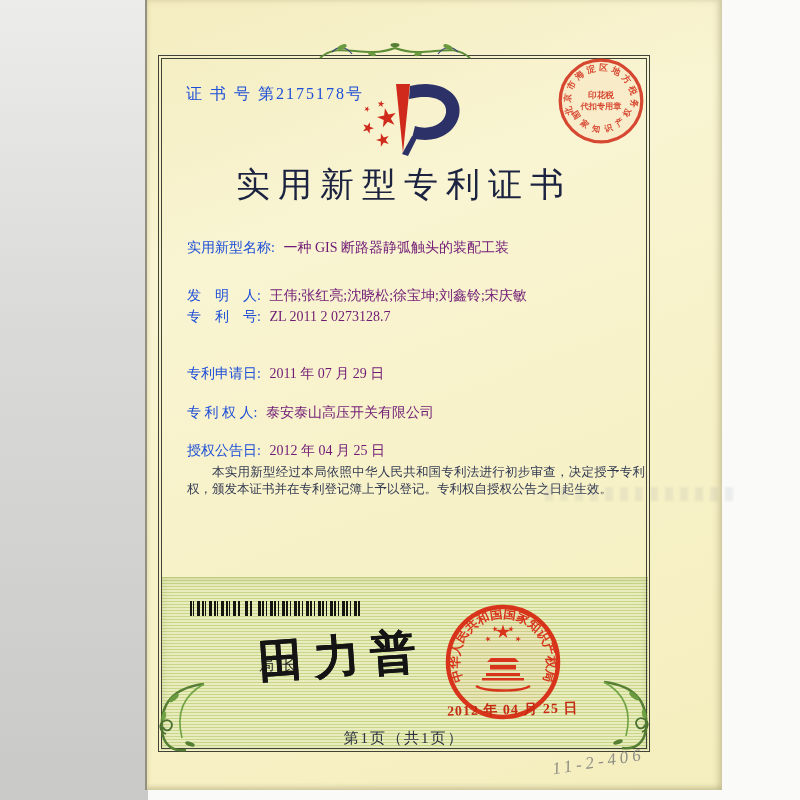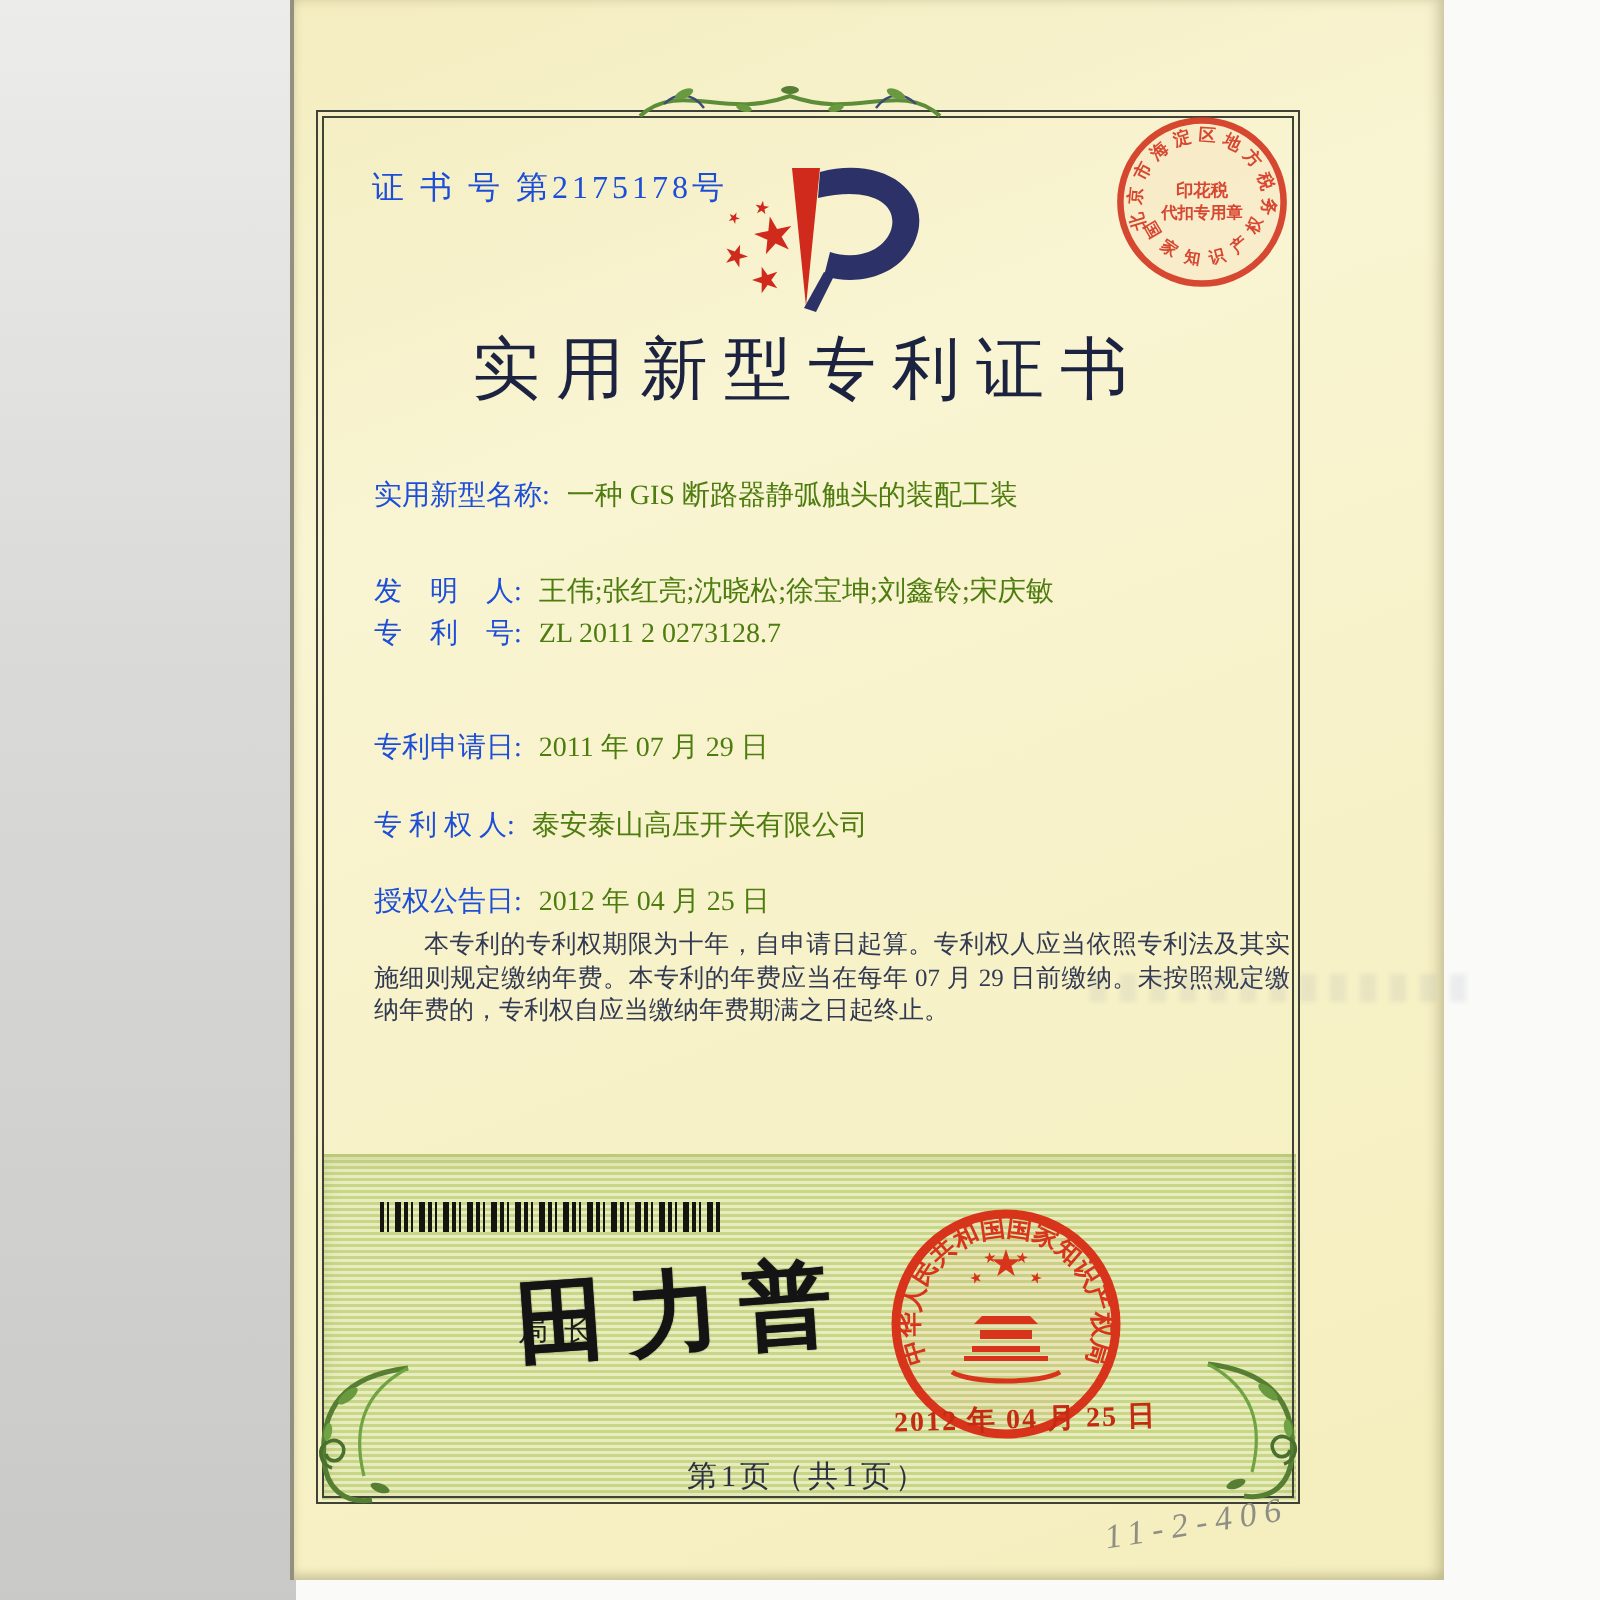--- a/index.html
+++ b/index.html
@@ -20,21 +20,21 @@
     box-shadow:inset 0 2px 8px rgba(150,160,80,.35);}
   
   #frame{left:158px;top:55px;width:492px;height:697px;
     border:4px double #3f4236;box-sizing:border-box;}
   #cert-no{left:186px;top:84px;font-size:16px;color:#1d4ed8;letter-spacing:2px;}
   #logo{left:342px;top:76px;}
   #title{left:158px;top:162px;width:492px;text-align:center;
     font-size:34px;font-weight:normal;letter-spacing:8px;color:#1b2340;}
   .field{left:187px;width:455px;font-size:14px;white-space:nowrap;}
   .field .lbl{color:#1d4ed8;}
-  .field .val{color:#4d7c0f;margin-left:5px;}
+  .field .val{color:#701a75;margin-left:5px;}
   #f0{top:239px}#f1{top:287px}#f2{top:308px}#f3{top:365px}#f4{top:404px}#f5{top:442px}
   #body-text{left:187px;top:464px;width:458px;}
   #body-text p{margin:0;text-indent:2em;font-size:12.5px;line-height:16.5px;
     text-align:justify;color:#323a52;}
   #ghost{left:545px;top:487px;width:190px;height:14px;opacity:.5;filter:blur(1px);
     background:repeating-linear-gradient(90deg,rgba(120,125,150,.22) 0 8px,transparent 8px 15px);}
   #barcode{left:190px;top:601px;width:170px;height:15px;
     background:repeating-linear-gradient(90deg,#15150f 0 2px,transparent 2px 3.5px,
       #15150f 3.5px 4.5px,transparent 4.5px 7.5px,#15150f 7.5px 10.5px,transparent 10.5px 12px);}
   #director-label{left:222px;top:656px;font-size:15px;letter-spacing:8px;color:#1d1d1d;margin-left:37px;}
@@ -126,21 +126,21 @@
 <div class="abs field" id="f4">
   <span class="lbl">专 利 权 人:</span>
   <span class="val">泰安泰山高压开关有限公司</span>
 </div>
 <div class="abs field" id="f5">
   <span class="lbl">授权公告日:</span>
   <span class="val">2012 年 04 月 25 日</span>
 </div>
 
 <div class="abs" id="body-text">
-  <p>本专利的专利权期限为十年，自申请日起算。专利权人应当依照专利法及其实施细则规定缴纳年费。本专利的年费应当在每年 07 月 29 日前缴纳。未按照规定缴纳年费的，专利权自应当缴纳年费期满之日起终止。</p>
+  <p>本实用新型经过本局依照中华人民共和国专利法进行初步审查，决定授予专利权，颁发本证书并在专利登记簿上予以登记。专利权自授权公告之日起生效。</p>
 </div>
 
 <div class="abs" id="ghost"></div>
 
 <div class="abs" id="barcode"></div>
 <div class="abs" id="director-label">局长</div>
 <div class="abs" id="signature">田力普</div>
 
 <svg class="abs" id="seal" width="130" height="130" viewBox="0 0 130 130">
   <circle cx="65" cy="64" r="55" fill="rgba(255,70,40,0.04)" stroke="#d8341c" stroke-width="4.5"></circle>

